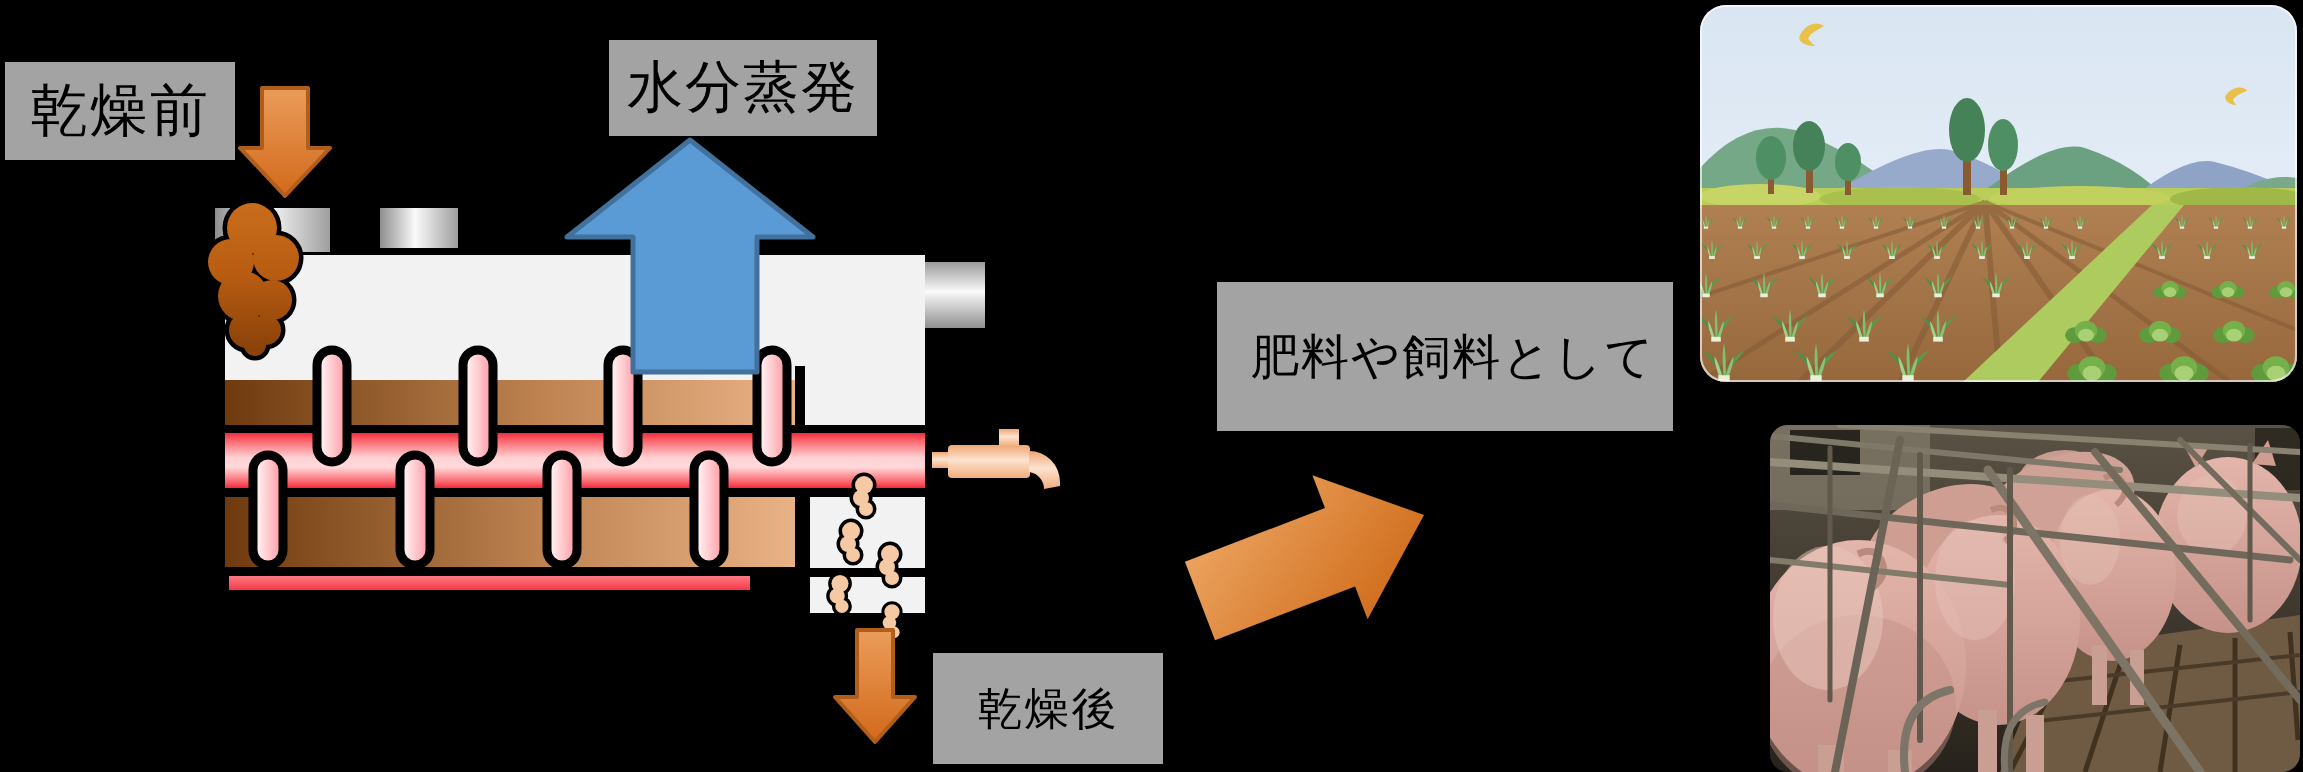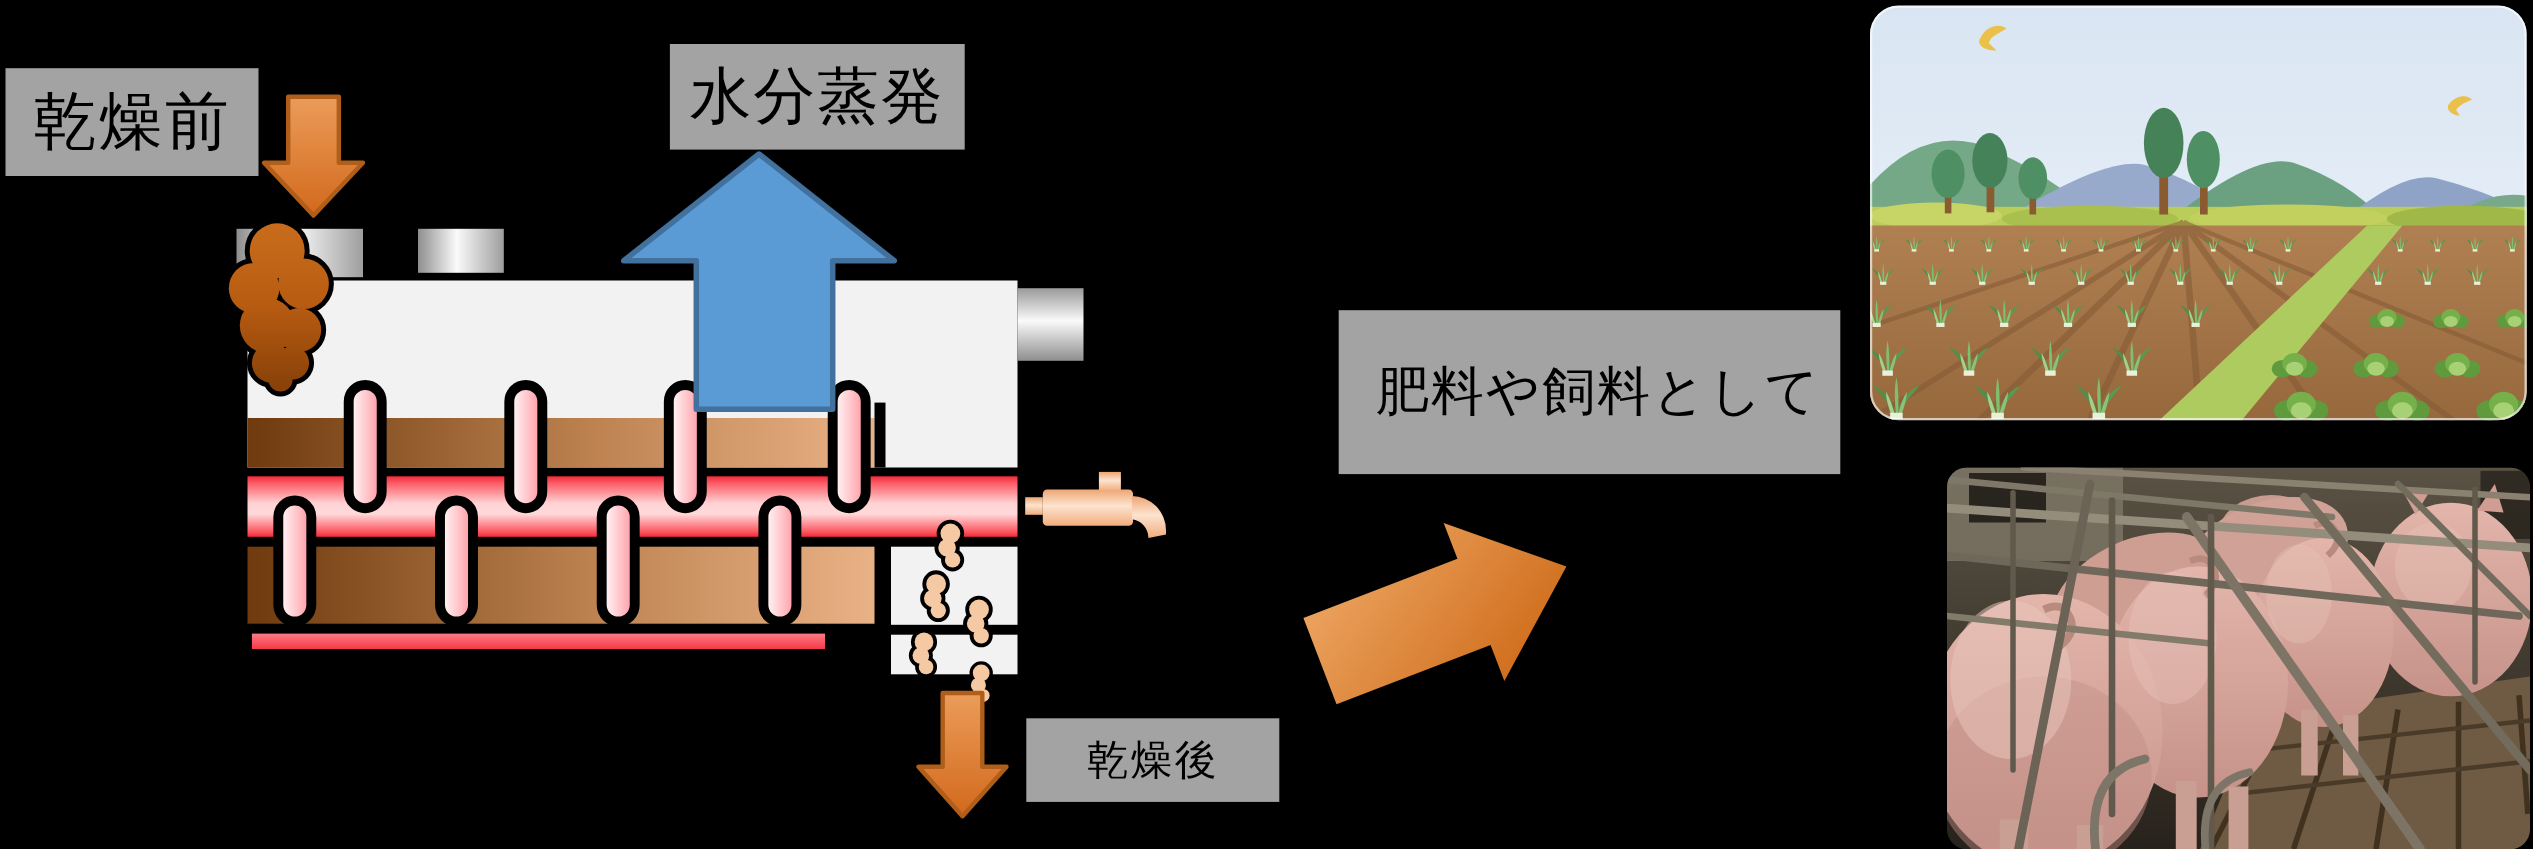--- a/index.html
+++ b/index.html
@@ -3,21 +3,21 @@
 <meta charset="utf-8">
 <style>
   html,body{margin:0;padding:0;background:#000;}
   #stage{position:relative;width:2303px;height:772px;background:#000;overflow:hidden;
          font-family:"Liberation Sans","DejaVu Sans",sans-serif;}
   #artwork{position:absolute;left:0;top:0;width:2303px;height:772px;display:block;}
   .label{position:absolute;background:#a3a3a3;color:#000;display:flex;align-items:center;
          justify-content:center;text-align:center;letter-spacing:2px;}
   #label-before{left:5px;top:62px;width:230px;height:98px;font-size:58px;}
   #label-evap{left:588px;top:40px;width:268px;height:96px;font-size:56px;margin-left:21px;}
-  #label-after{left:933px;top:653px;width:230px;height:76px;font-size:38px;}
+  #label-after{left:933px;top:653px;width:230px;height:111px;font-size:45px;}
   #label-usage{left:1189px;top:282px;width:456px;height:149px;font-size:48px;
                flex-direction:column;align-items:flex-start;justify-content:center;
                padding-left:34px;box-sizing:border-box;text-align:left;line-height:1.5;margin-left:28px;}
 </style>
 </head>
 <body>
 
 <div id="stage">
 
   <svg id="artwork" viewBox="0 0 2303 772" xmlns="http://www.w3.org/2000/svg">

